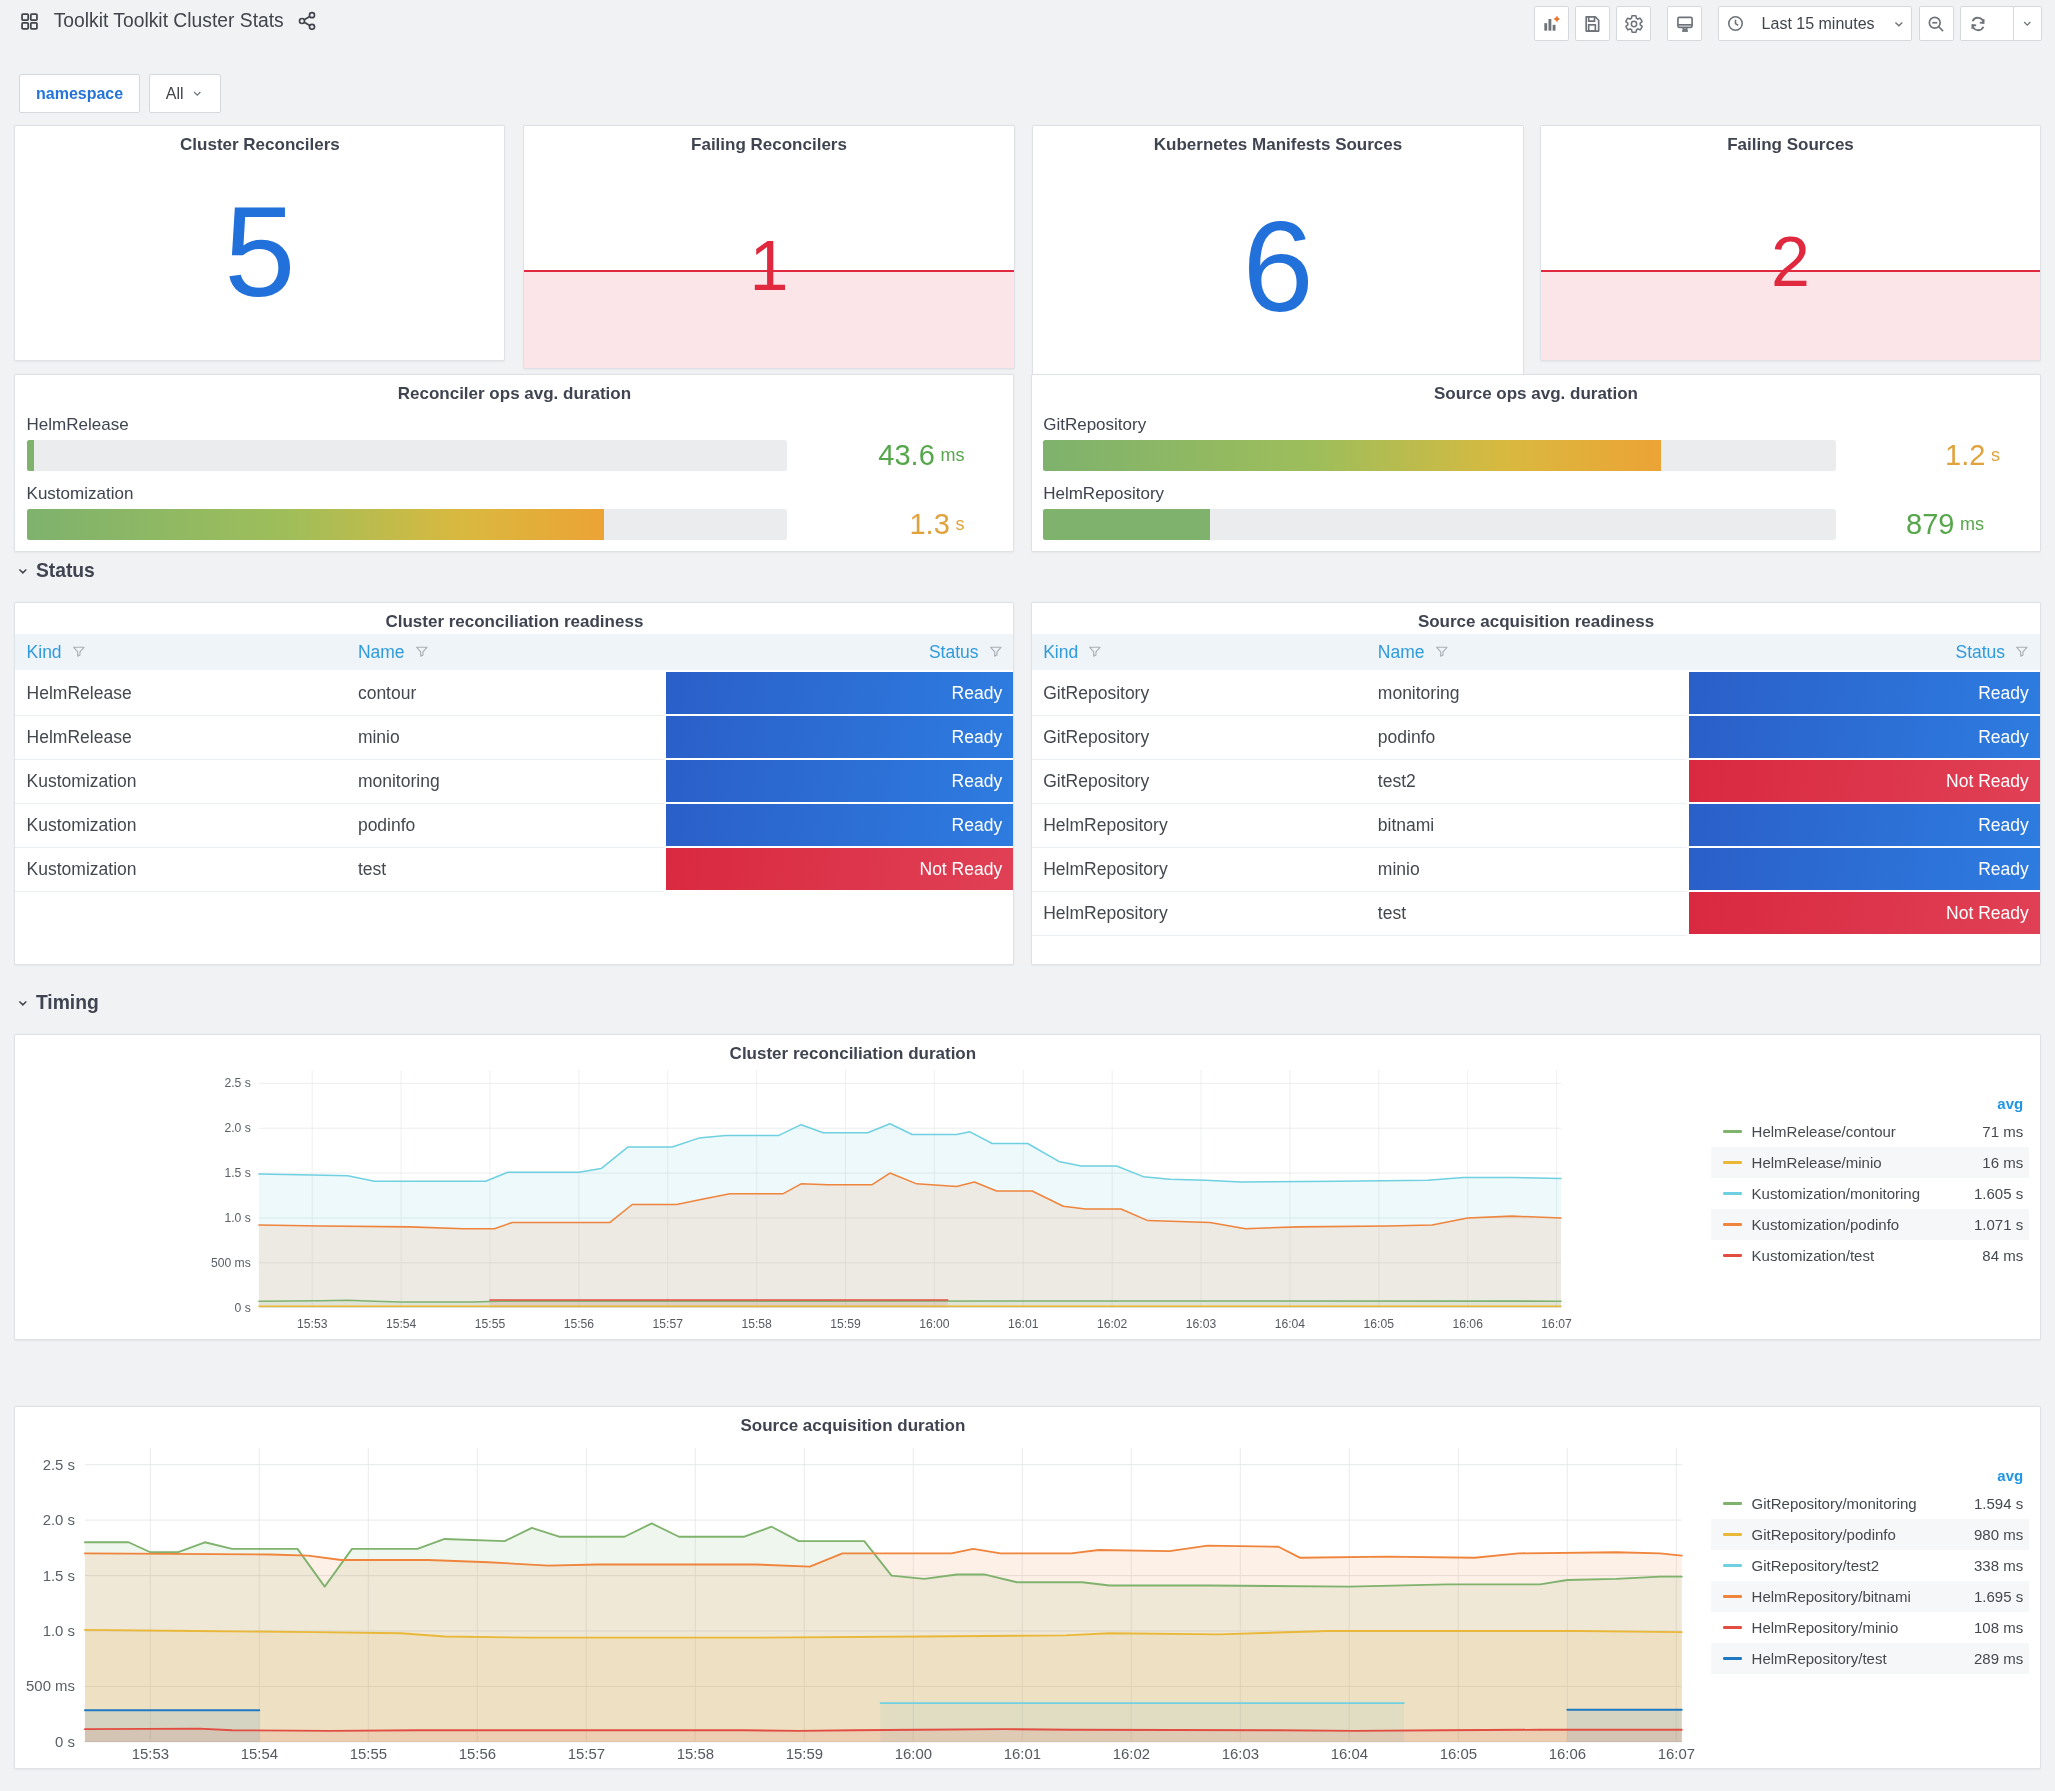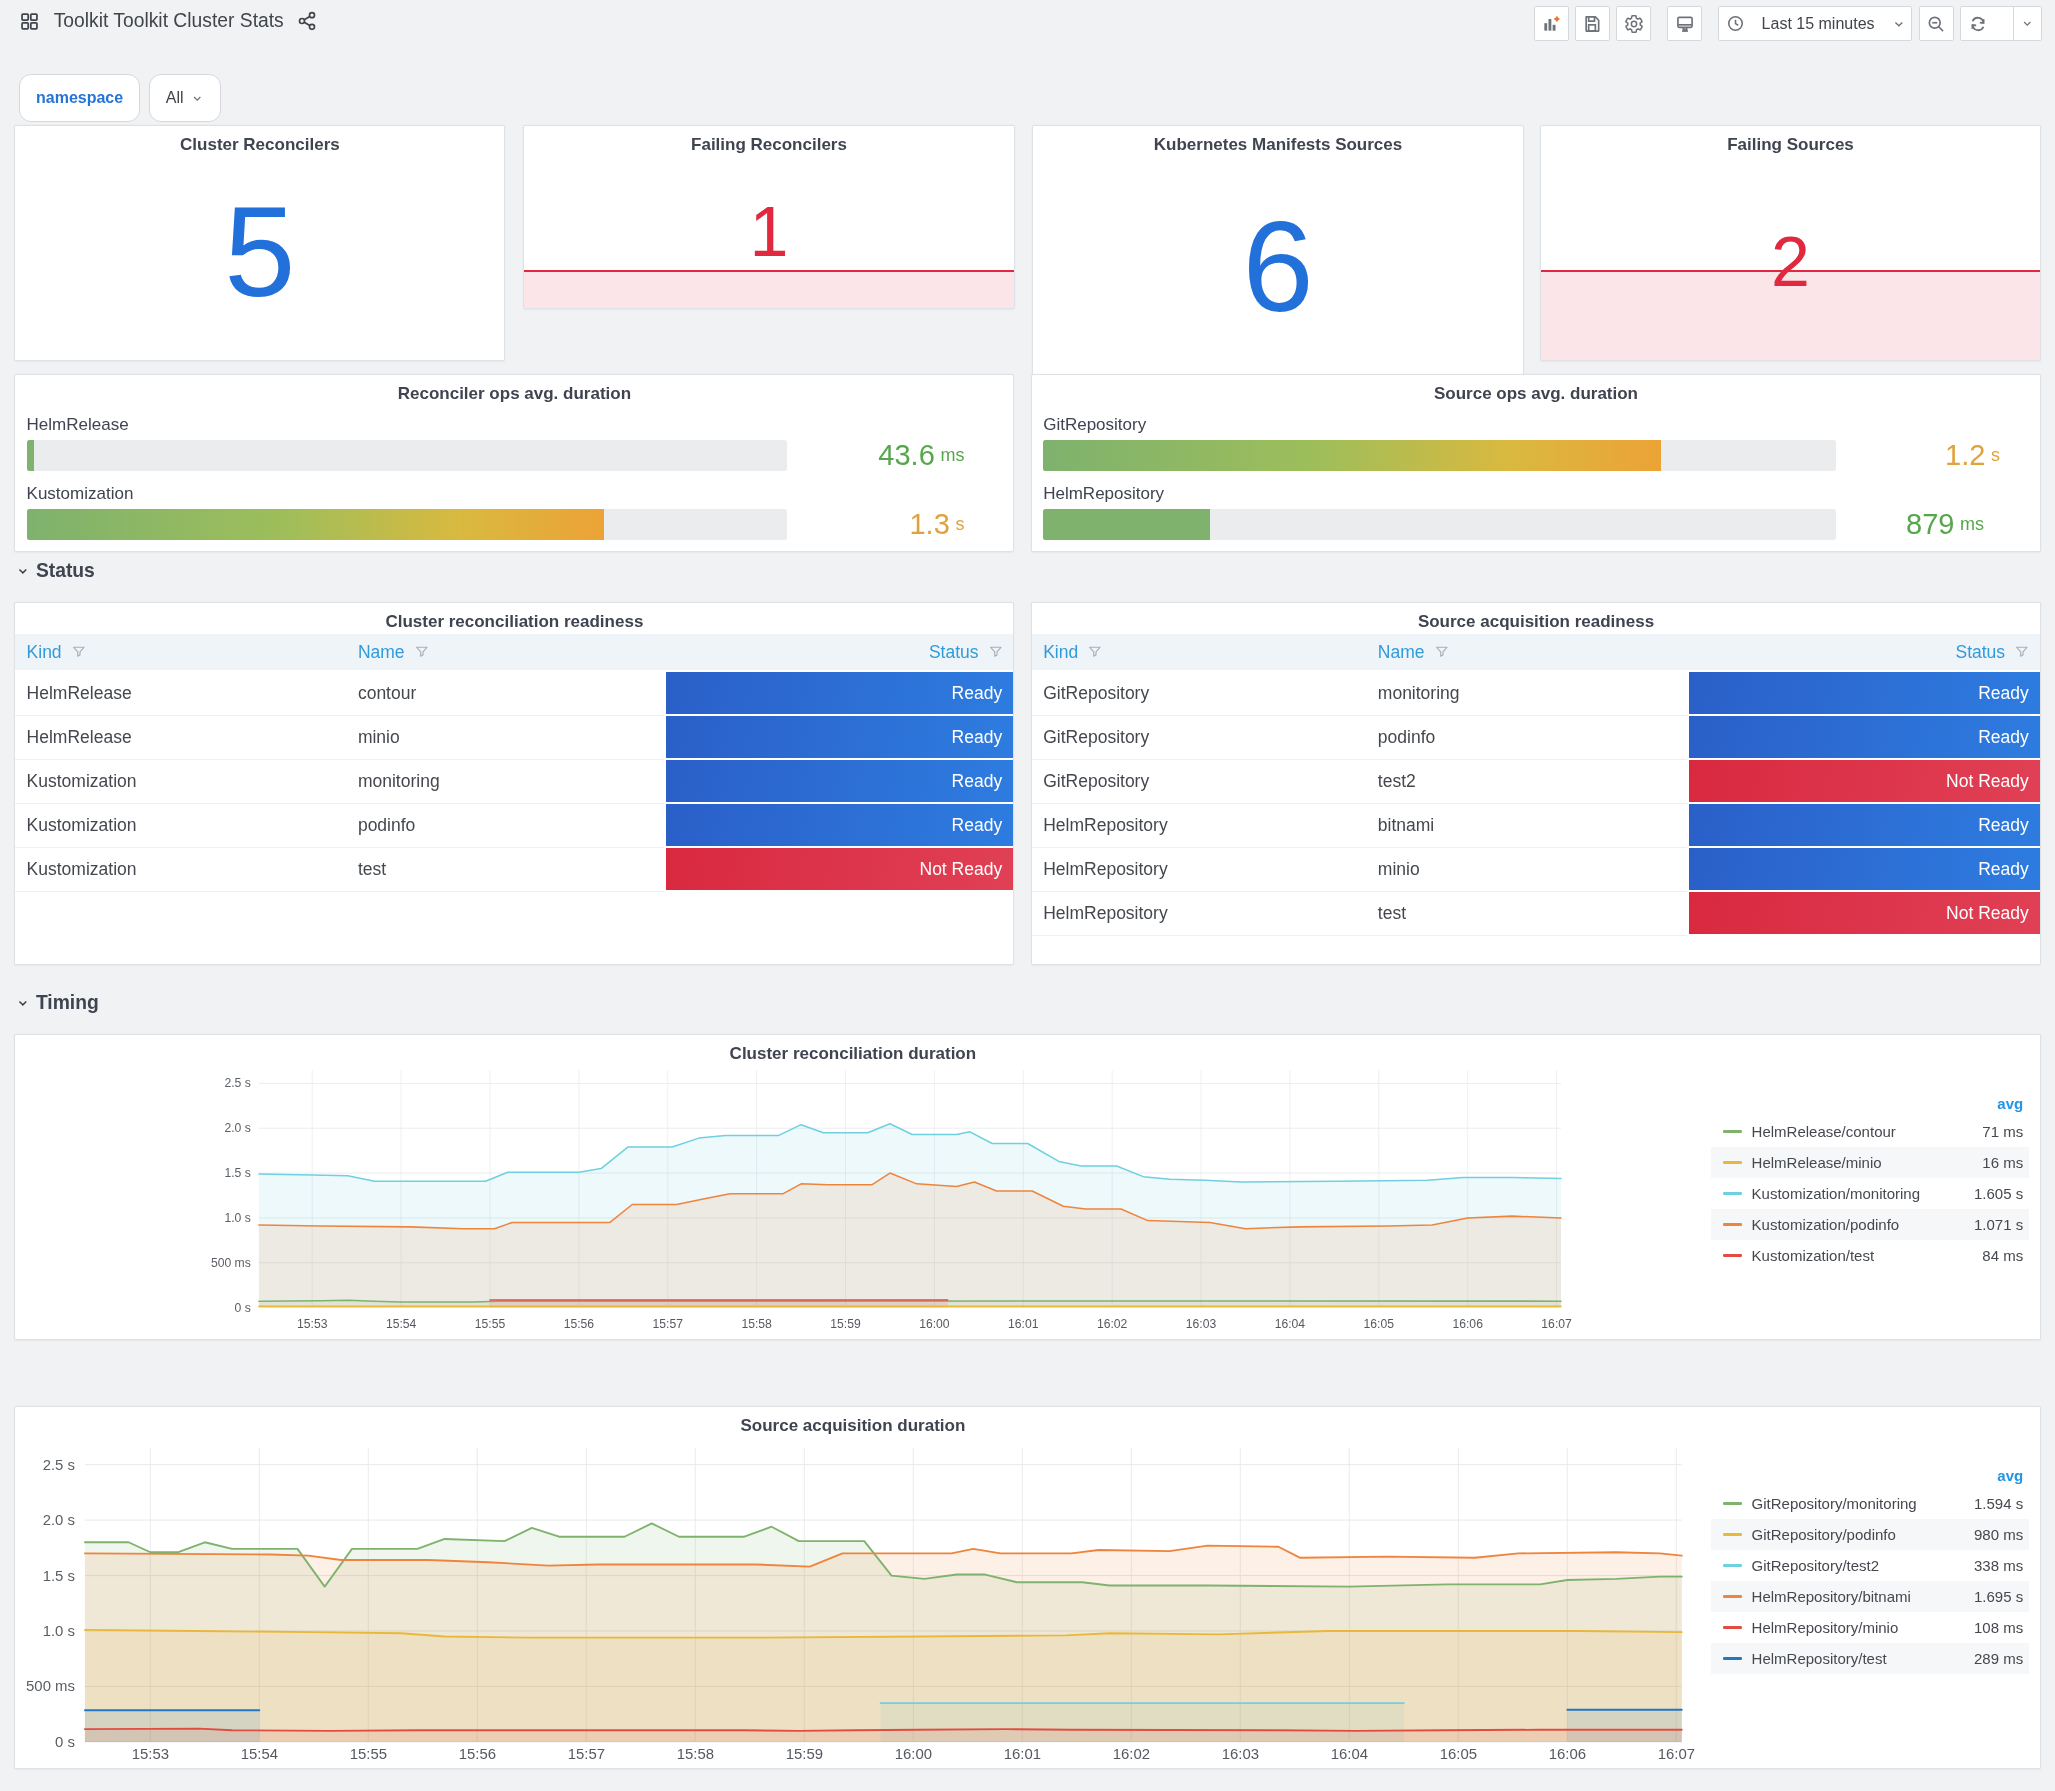--- a/index.html
+++ b/index.html
@@ -15,21 +15,21 @@
   .hdr-right{position:absolute;right:13.7px;top:6.2px;display:flex;align-items:center;gap:6.2px;}
   .tbtn{height:35px;min-width:35px;border:0.6px solid #D5D9DE;border-radius:1.9px;background:#fff;
         display:flex;align-items:center;justify-content:center;gap:17px;color:#41444B;
         font-size:16px;box-sizing:border-box;cursor:pointer;padding:0 6.2px;}
   .ml16{margin-left:10px;}
   .split{display:flex;align-items:stretch;padding:0;}
   .split .seg{display:flex;align-items:center;justify-content:center;padding:0 7.5px;}
   .split .seg+.seg{border-left:0.6px solid #D5D9DE;}
   
   .filters{position:absolute;left:19px;top:74px;display:flex;gap:8.7px;}
-  .chip{height:48px;border:0.6px solid #D5D9DE;border-radius:12px;background:#fff;display:flex;
+  .chip{height:39px;border:0.6px solid #D5D9DE;border-radius:2px;background:#fff;display:flex;
         align-items:center;padding:0 16px;font-size:16px;gap:7.5px;cursor:pointer;box-sizing:border-box;}
   .chip .lbl-blue{color:#2574D9;font-weight:600;}
   
   .stat-num{position:absolute;left:50%;transform:translate(-50%,-50%);font-weight:500;line-height:1;}
   .alert-line{position:absolute;left:0;right:0;height:1.9px;}
   .alert-fill{position:absolute;left:0;right:0;}
   
   .g-label{position:absolute;font-size:17px;color:#3F4450;}
   .g-track{position:absolute;height:31px;background:#EBECEE;border-radius:2.5px;}
   .g-fill{position:absolute;height:31px;border-radius:2.5px 0 0 2.5px;}
@@ -157,21 +157,21 @@
         <polyline points="6,9.5 12,15.5 18,9.5"></polyline>
       </svg>
     </div>
   </div>
 
   <div id="stats-row">
       <div class="panel" style="left: 14.4px; top: 125px; width: 491px; height: 236px; overflow: hidden;">
         <div class="panel-title">Cluster Reconcilers</div>
         <div class="stat-num" style="top: 54%; font-size: 128px; color: rgb(34, 112, 217);">5</div>
       </div>
-      <div class="panel" style="left: 523px; top: 125px; width: 492px; height: 184px; overflow: hidden;">
+      <div class="panel" style="left: 523px; top: 125px; width: 492px; height: 244px; overflow: hidden;">
         <div class="panel-title">Failing Reconcilers</div>
         <div class="alert-fill" style="top: 145px; bottom: 0px; background: rgba(224, 41, 62, 0.12);"></div>
         <div class="alert-line" style="top: 144px; background: rgb(224, 41, 62);"></div>
         <div class="stat-num" style="top: 58%; font-size: 70px; color: rgb(224, 41, 62);">1</div>
       </div>
       <div class="panel" style="left: 1032px; top: 125px; width: 492px; height: 264px; overflow: hidden;">
         <div class="panel-title">Kubernetes Manifests Sources</div>
         <div class="stat-num" style="top: 54%; font-size: 128px; color: rgb(34, 112, 217);">6</div>
       </div>
       <div class="panel" style="left: 1540px; top: 125px; width: 501px; height: 236px; overflow: hidden;">

